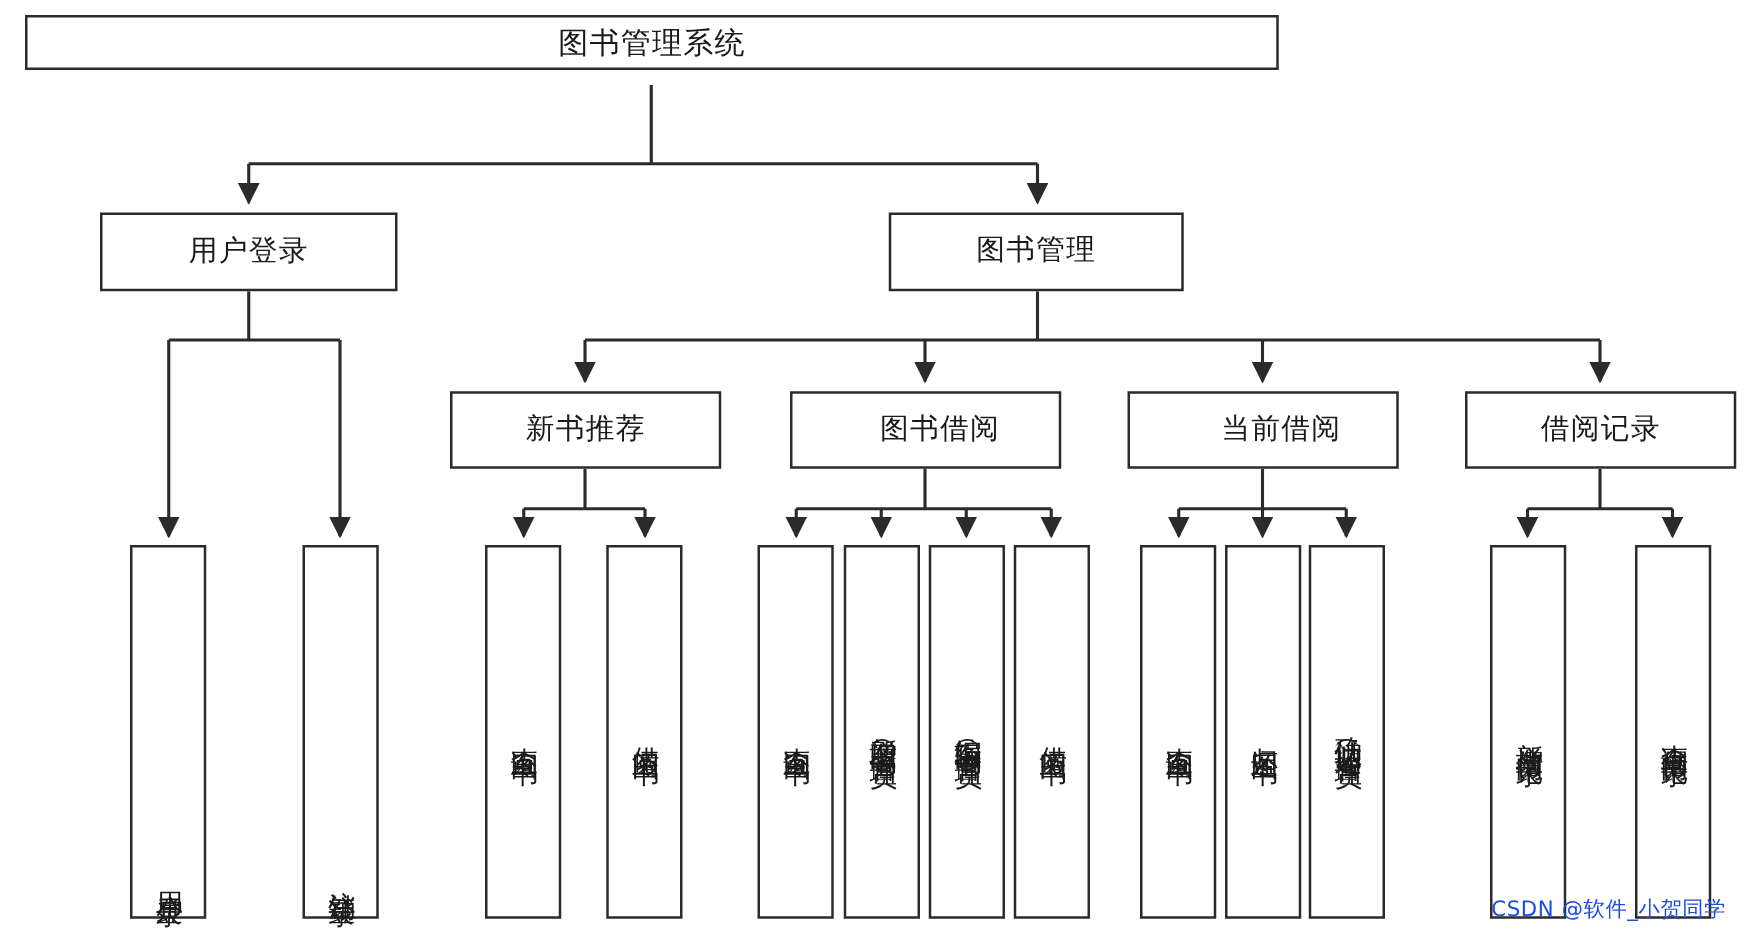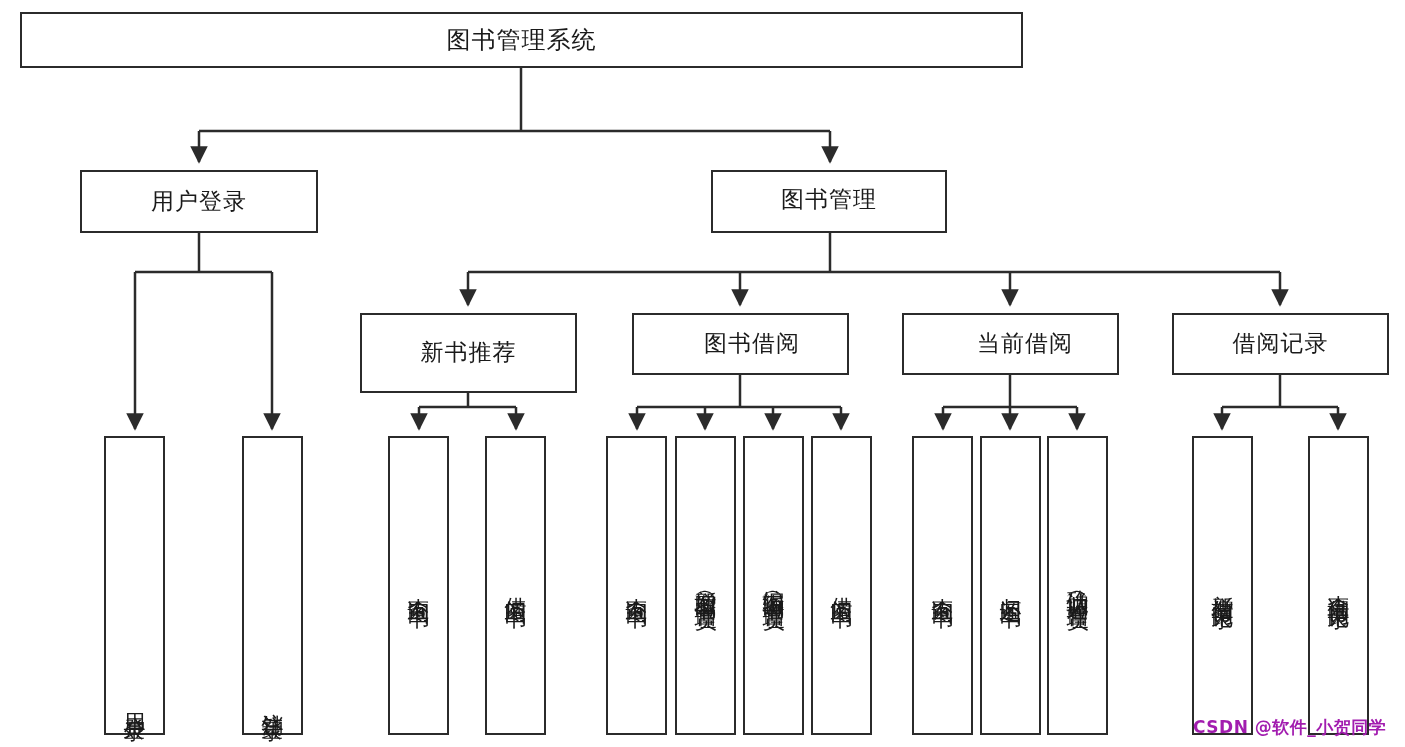--- a/index.html
+++ b/index.html
@@ -59,24 +59,23 @@
     padding-bottom: 26px;
   }
   .leaf-text {
     display: block;
     writing-mode: vertical-rl;
     text-orientation: upright;
   }
   .watermark {
     position: absolute;
     font-size: 17px;
-    color: #a21caf;
+    color: #1d4ed8;
     white-space: nowrap;
     letter-spacing: 0.5px;
-    font-weight: bold;
   }
 </style>
 </head>
 <body>
 
 <div id="canvas">
 
   <svg id="wires" viewBox="0 0 1405 747" xmlns="http://www.w3.org/2000/svg">
     <defs>
       <marker id="arrow" viewBox="0 0 10 10" refX="9" refY="5" markerWidth="7" markerHeight="7" orient="auto-start-reverse">
@@ -120,32 +119,32 @@
       <path d="M 1010 407 L 1010 429" marker-end="url(#arrow)"></path>
       <path d="M 1077 407 L 1077 429" marker-end="url(#arrow)"></path>
 
       <path d="M 1280 375 L 1280 407"></path>
       <path d="M 1222 407 L 1338 407"></path>
       <path d="M 1222 407 L 1222 429" marker-end="url(#arrow)"></path>
       <path d="M 1338 407 L 1338 429" marker-end="url(#arrow)"></path>
     </g>
   </svg>
 
-  <div class="node horiz title" style="left:20px; top:12px; width:1003px; height:56px;">
+  <div class="node horiz title" style="left:20px; top:12px; width:1003px; height:44px;">
     <span>图书管理系统</span>
   </div>
 
   <div class="node horiz" style="left:80px; top:170px; width:238px; height:63px;">
     <span>用户登录</span>
   </div>
   <div class="node horiz" style="left:711px; top:170px; width:236px; height:63px;font-family:Liberation Mono, monospace;">
     <span>图书管理</span>
   </div>
 
-  <div class="node horiz" style="left:360px; top:313px; width:217px; height:80px;">
+  <div class="node horiz" style="left:360px; top:313px; width:217px; height:62px;">
     <span>新书推荐</span>
   </div>
   <div class="node horiz" style="left:632px; top:313px; width:217px; height:62px;padding-left:23px;">
     <span>图书借阅</span>
   </div>
   <div class="node horiz" style="left:902px; top:313px; width:217px; height:62px;padding-left:29px;">
     <span>当前借阅</span>
   </div>
   <div class="node horiz" style="left:1172px; top:313px; width:217px; height:62px;">
     <span>借阅记录</span>

